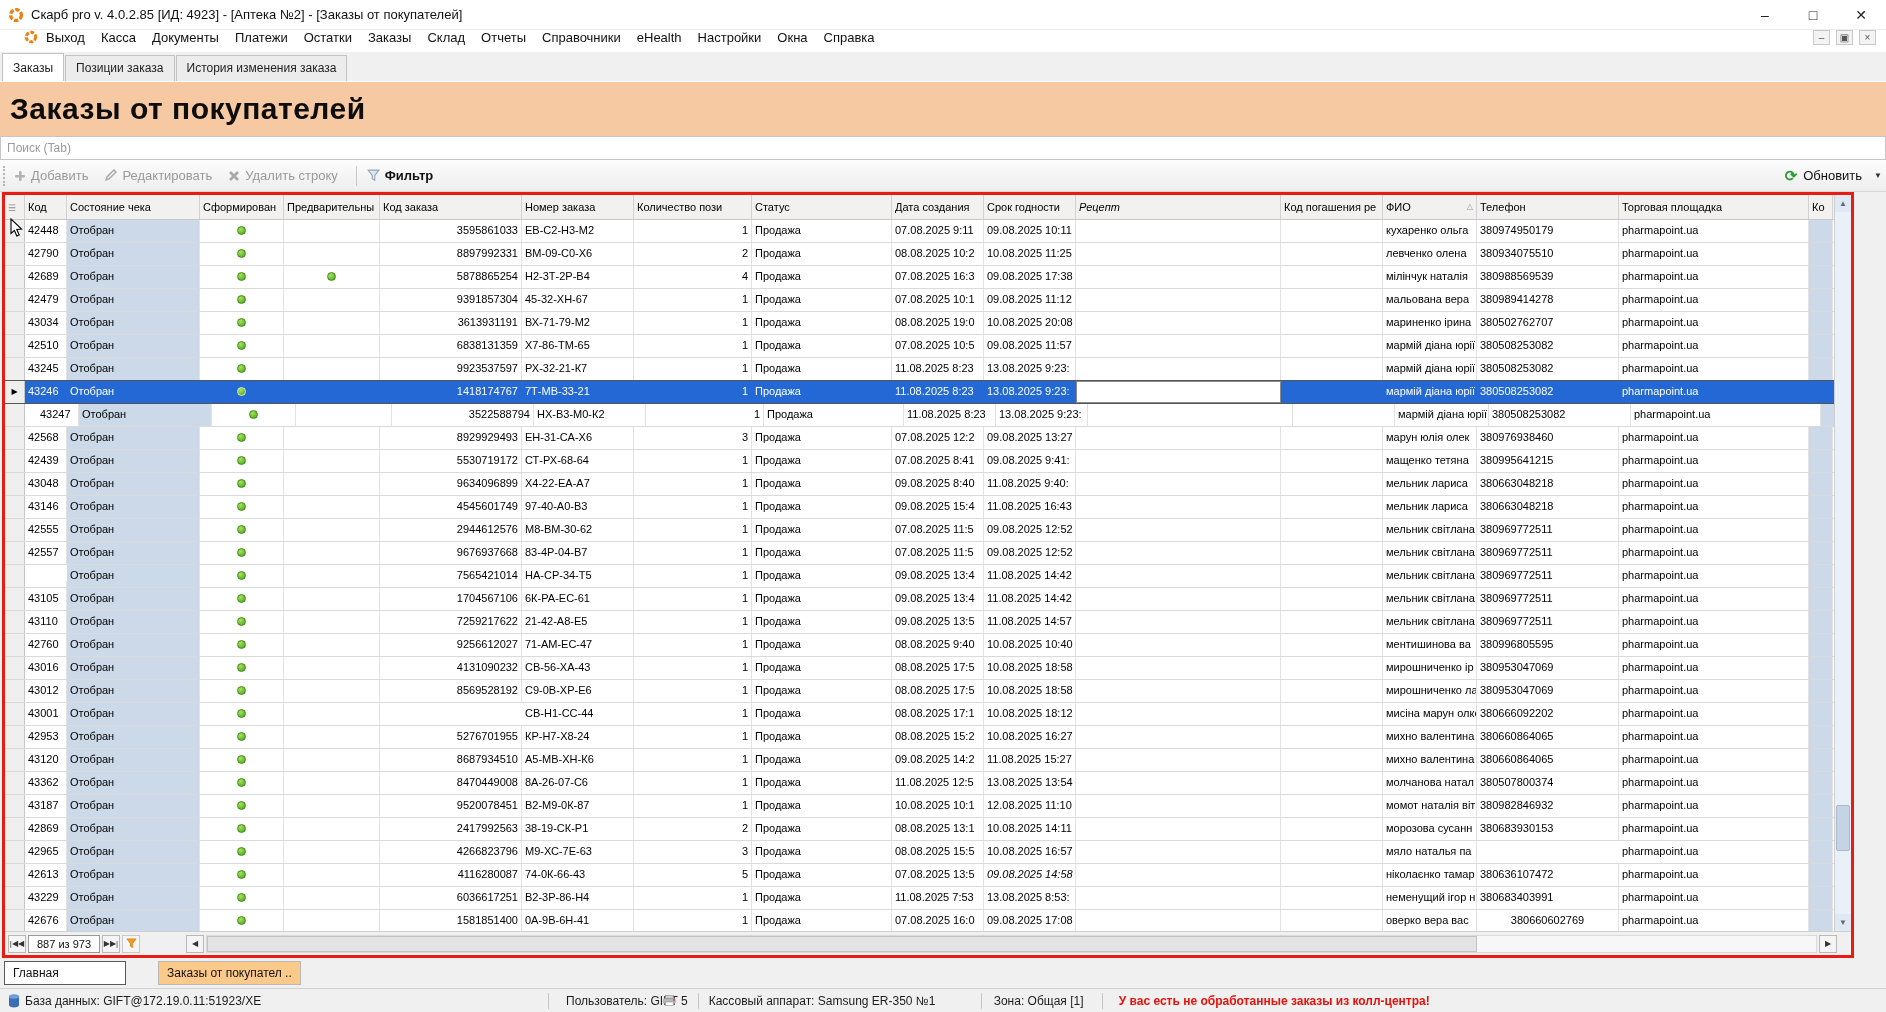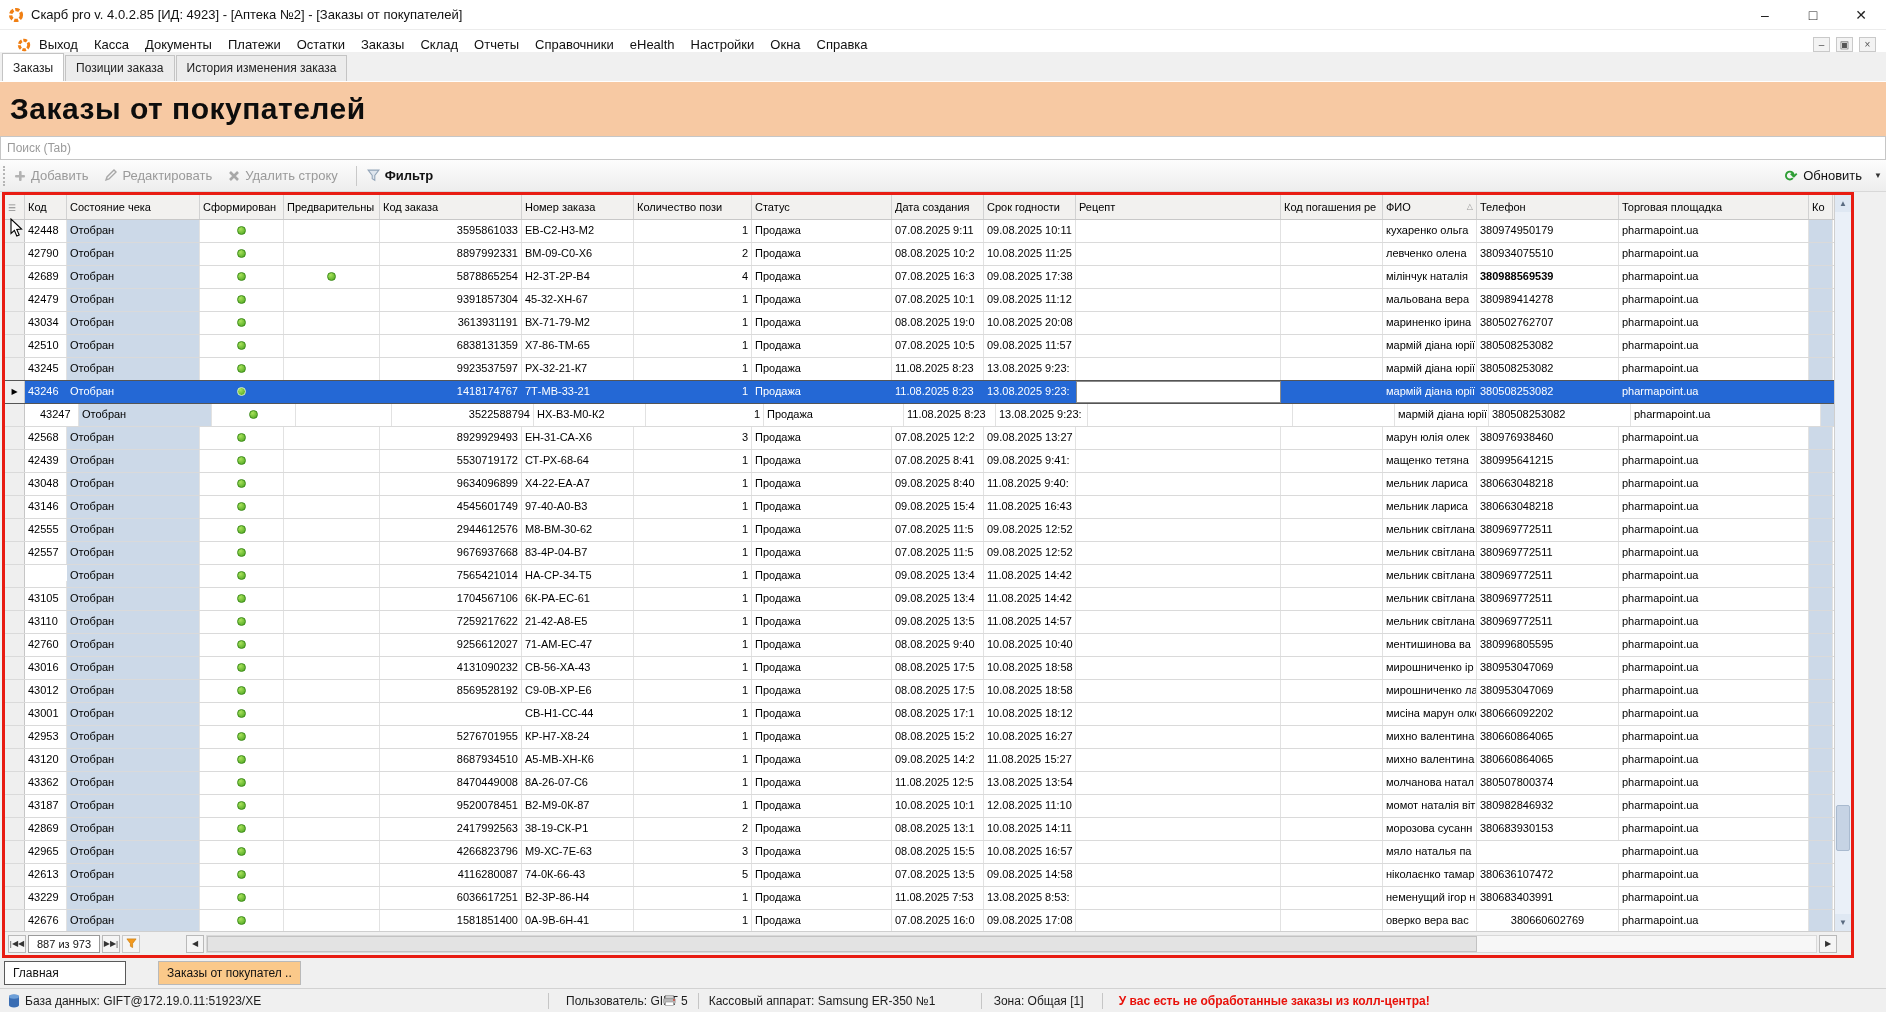--- a/index.html
+++ b/index.html
@@ -6,21 +6,21 @@
   html,body { width:1886px; height:1012px; overflow:hidden; }
   body { font-family:"Liberation Sans", sans-serif; background:#f0f0f0; position:relative; color:#111; }
 
   
   .titlebar { height:30px; background:#ffffff; display:flex; align-items:center; padding-left:8px; border-bottom:1px solid #ececec; }
   .titlebar .title { font-size:13px; margin-left:7px; color:#111; }
   .win-controls { margin-left:auto; display:flex; align-items:center; margin-right:14px; gap:26px; }
   .win-btn { font-size:14px; color:#222; width:22px; text-align:center; cursor:default; }
 
   
-  .menubar { height:22px; background:#ffffff; display:flex; align-items:flex-end; padding-left:17px; font-size:13px; }
+  .menubar { height:22px; background:#ffffff; display:flex; align-items:flex-start; padding-left:24px; font-size:13px; }
   .menubar .menu-item { padding:0 8px; color:#111; }
   .mdi-controls { margin-left:auto; display:flex; gap:6px; margin-right:10px; }
   .mdi-btn { font-size:10px; color:#555; border:1px solid #c9c9c9; background:#f3f3f3; width:17px; height:15px; line-height:13px; text-align:center; }
 
   
   .doc-tabs { height:30px; background:#f0f0f0; display:flex; align-items:flex-end; padding-left:2px; border-bottom:1px solid #ffffff; }
   .doc-tab { font-size:12px; padding:5px 10px 6px; border:1px solid #c4c4c4; border-bottom:none; background:#ececec; color:#222; margin-right:1px; }
   .doc-tab.active { background:#ffffff; padding-top:7px; }
 
   
@@ -187,21 +187,21 @@
       <div class="gh-cell" style="width: 42px;">Код</div>
       <div class="gh-cell" style="width: 133px;">Состояние чека</div>
       <div class="gh-cell" style="width: 84px;">Сформирован</div>
       <div class="gh-cell" style="width: 96px;">Предварительны</div>
       <div class="gh-cell" style="width: 142px;">Код заказа</div>
       <div class="gh-cell" style="width: 112px;">Номер заказа</div>
       <div class="gh-cell" style="width: 118px;">Количество пози</div>
       <div class="gh-cell" style="width: 140px;">Статус</div>
       <div class="gh-cell" style="width: 92px;">Дата создания</div>
       <div class="gh-cell" style="width: 92px;">Срок годности</div>
-      <div class="gh-cell" style="width: 205px;">Рецепт</div>
+      <div class="gh-cell" style="width: 205px; font-style: italic;">Рецепт</div>
       <div class="gh-cell" style="width: 102px;">Код погашения ре</div>
       <div class="gh-cell" style="width: 94px;">ФИО<span class="sort-glyph">△</span></div>
       <div class="gh-cell" style="width: 142px;">Телефон</div>
       <div class="gh-cell" style="width: 190px;">Торговая площадка</div>
       <div class="gh-cell" style="width: 24px;">Ко</div>
     </div>
   <div class="grid-body" id="grid-body">
       <div class="row">
         <div class="cell ind" style="width: 20px;"></div>
         <div class="cell" style="width: 42px;">42448</div>
@@ -256,21 +256,21 @@
         </div>
         <div class="cell num" style="width: 142px;">5878865254</div>
         <div class="cell" style="width: 112px;">Н2-3Т-2Р-В4</div>
         <div class="cell num" style="width: 118px;">4</div>
         <div class="cell" style="width: 140px;">Продажа</div>
         <div class="cell" style="width: 92px;">07.08.2025 16:3</div>
         <div class="cell" style="width: 92px;">09.08.2025 17:38</div>
         <div class="cell" style="width: 205px;"></div>
         <div class="cell" style="width: 102px;"></div>
         <div class="cell" style="width: 94px;">мілінчук наталія</div>
-        <div class="cell" style="width: 142px; font-weight: bold;">380988569539</div>
+        <div class="cell" style="width: 142px;">380988569539</div>
         <div class="cell" style="width: 190px;">pharmapoint.ua</div>
         <div class="cell ko" style="width: 24px;"></div>
       </div>
       <div class="row">
         <div class="cell ind" style="width: 20px;"></div>
         <div class="cell" style="width: 42px;">42479</div>
         <div class="cell state" style="width: 133px;">Отобран</div>
         <div class="cell" style="width: 84px;">
           <div class="dot"></div>
         </div>
@@ -798,21 +798,21 @@
         <div class="cell state" style="width: 133px;">Отобран</div>
         <div class="cell" style="width: 84px;">
           <div class="dot"></div>
         </div>
         <div class="cell" style="width: 96px;"></div>
         <div class="cell num" style="width: 142px;">4116280087</div>
         <div class="cell" style="width: 112px;">74-0К-66-43</div>
         <div class="cell num" style="width: 118px;">5</div>
         <div class="cell" style="width: 140px;">Продажа</div>
         <div class="cell" style="width: 92px;">07.08.2025 13:5</div>
-        <div class="cell" style="width: 92px;">09.08.2025 14:58</div>
+        <div class="cell" style="width: 92px; font-style: italic;">09.08.2025 14:58</div>
         <div class="cell" style="width: 205px;"></div>
         <div class="cell" style="width: 102px;"></div>
         <div class="cell" style="width: 94px;">ніколаєнко тамар</div>
         <div class="cell" style="width: 142px;">380636107472</div>
         <div class="cell" style="width: 190px;">pharmapoint.ua</div>
         <div class="cell ko" style="width: 24px;"></div>
       </div>
       <div class="row">
         <div class="cell ind" style="width: 20px;"></div>
         <div class="cell" style="width: 42px;">43229</div>

